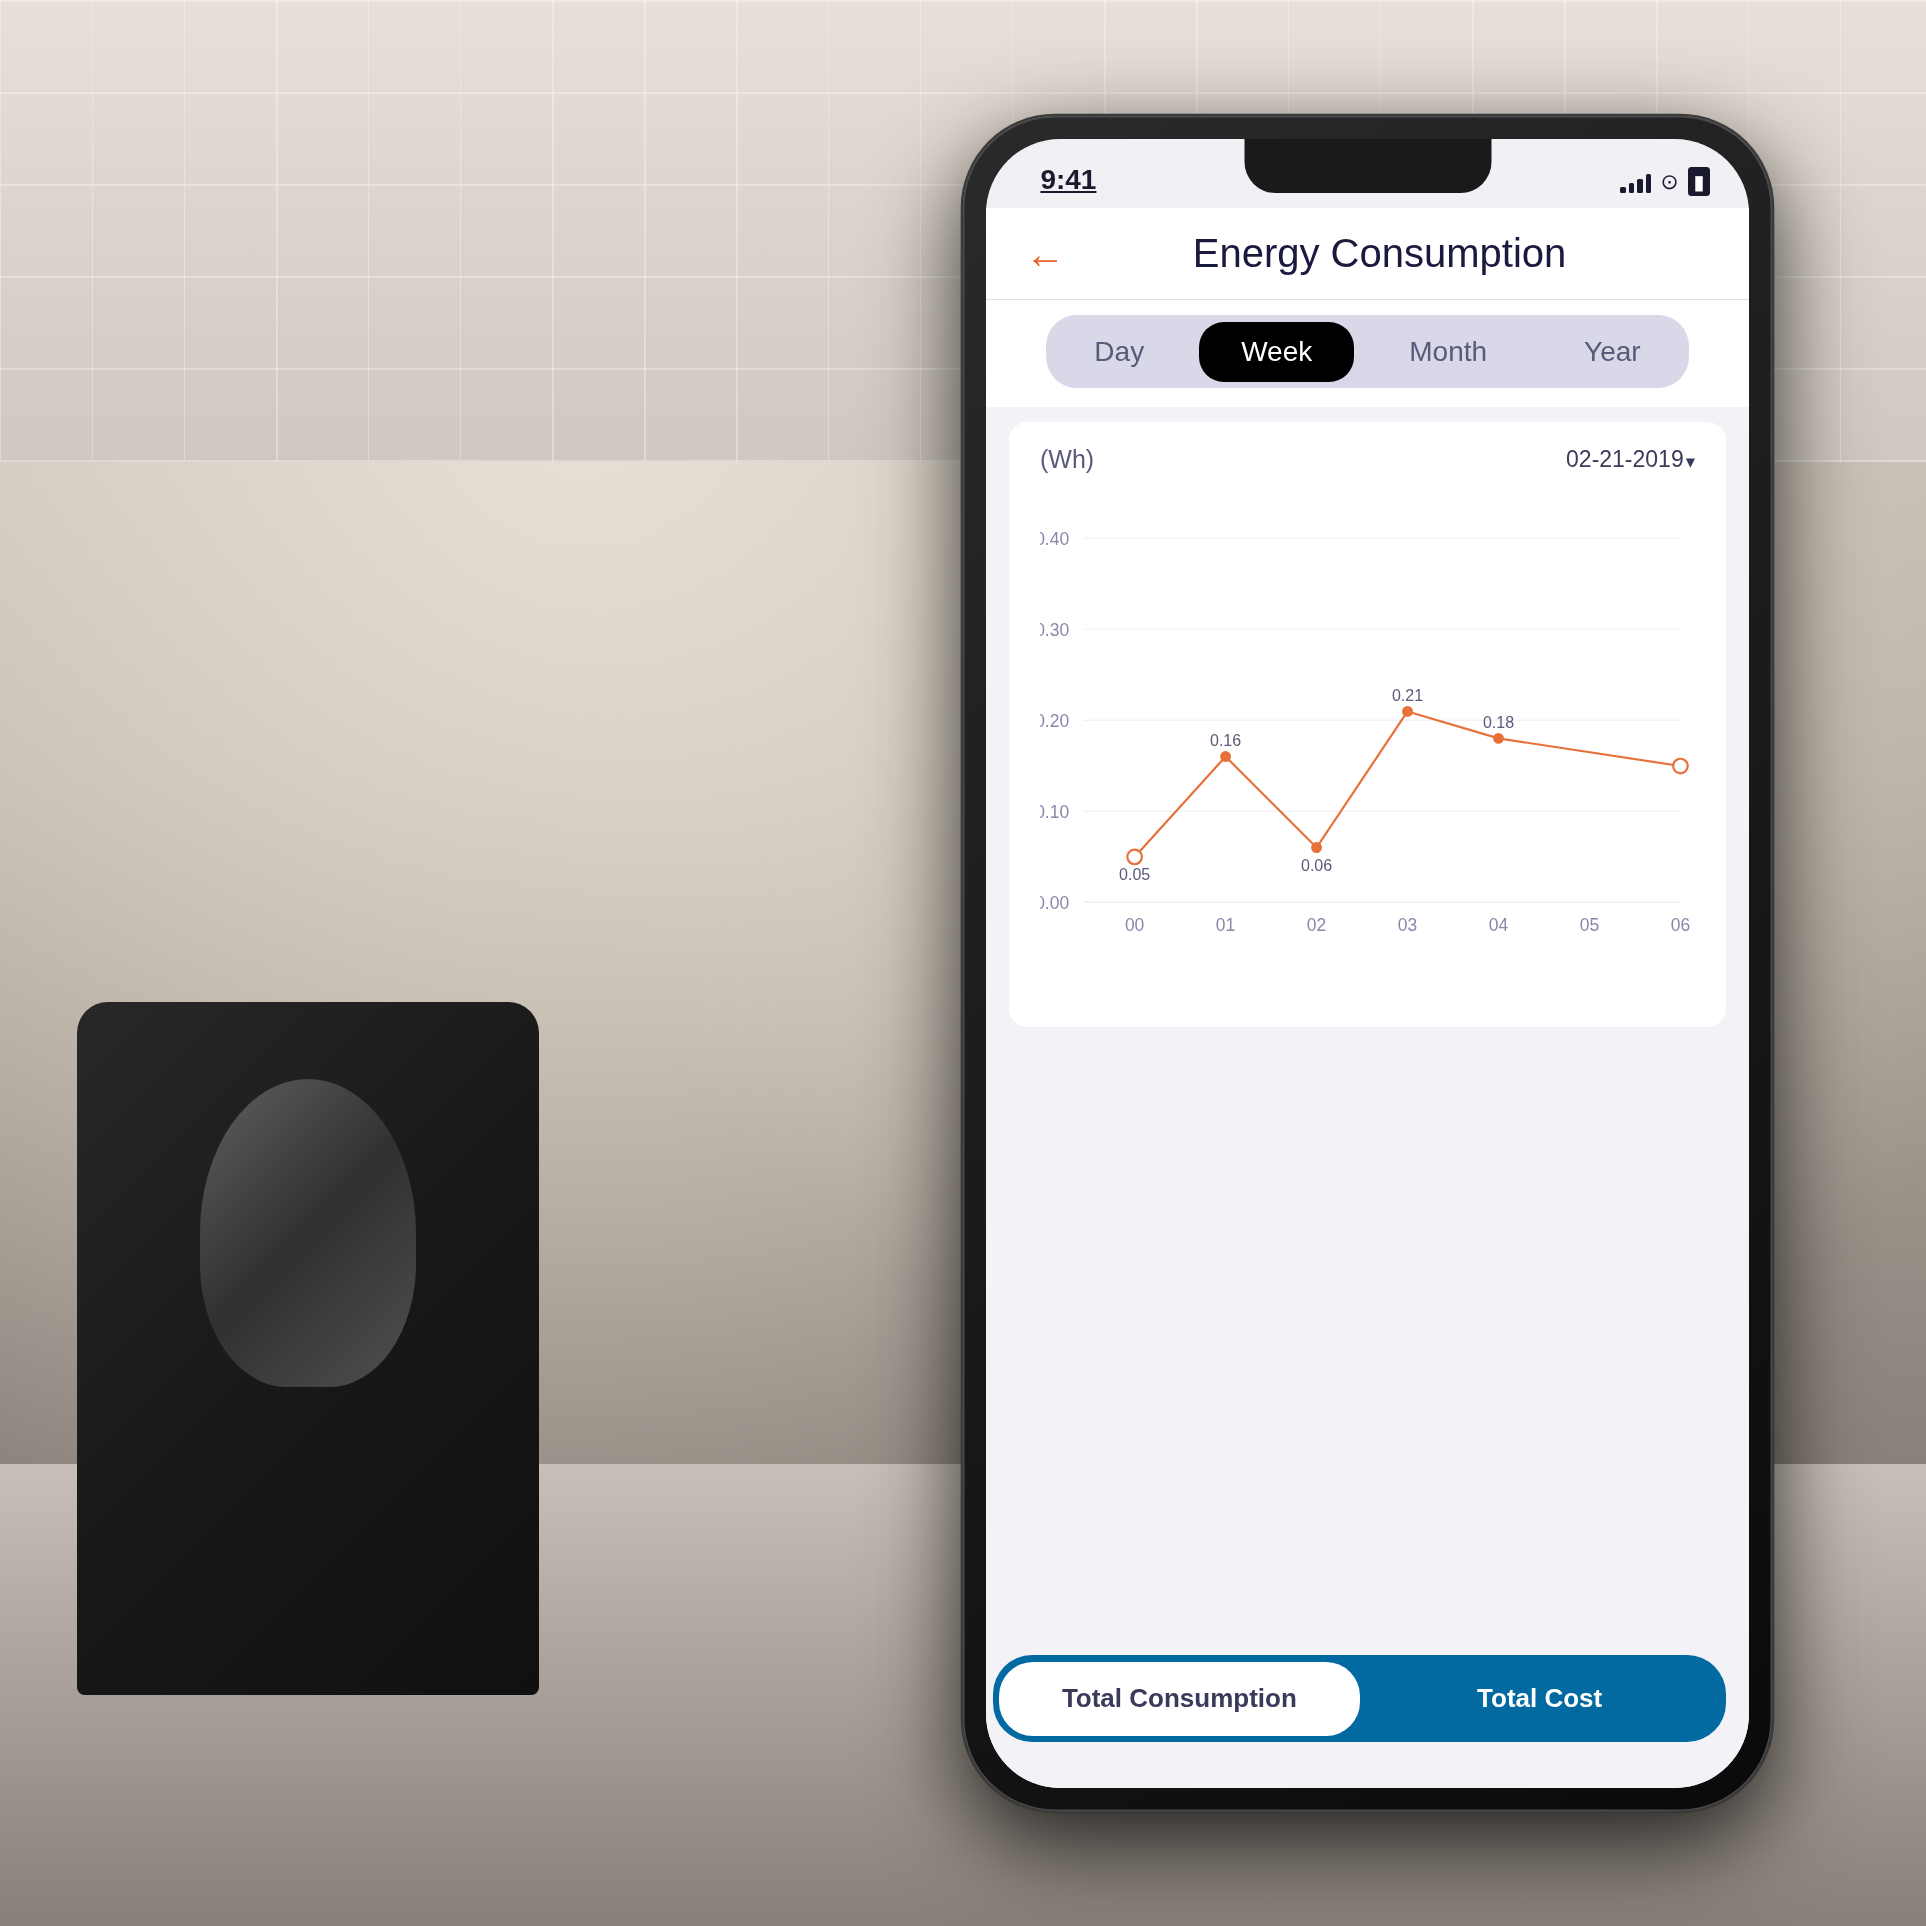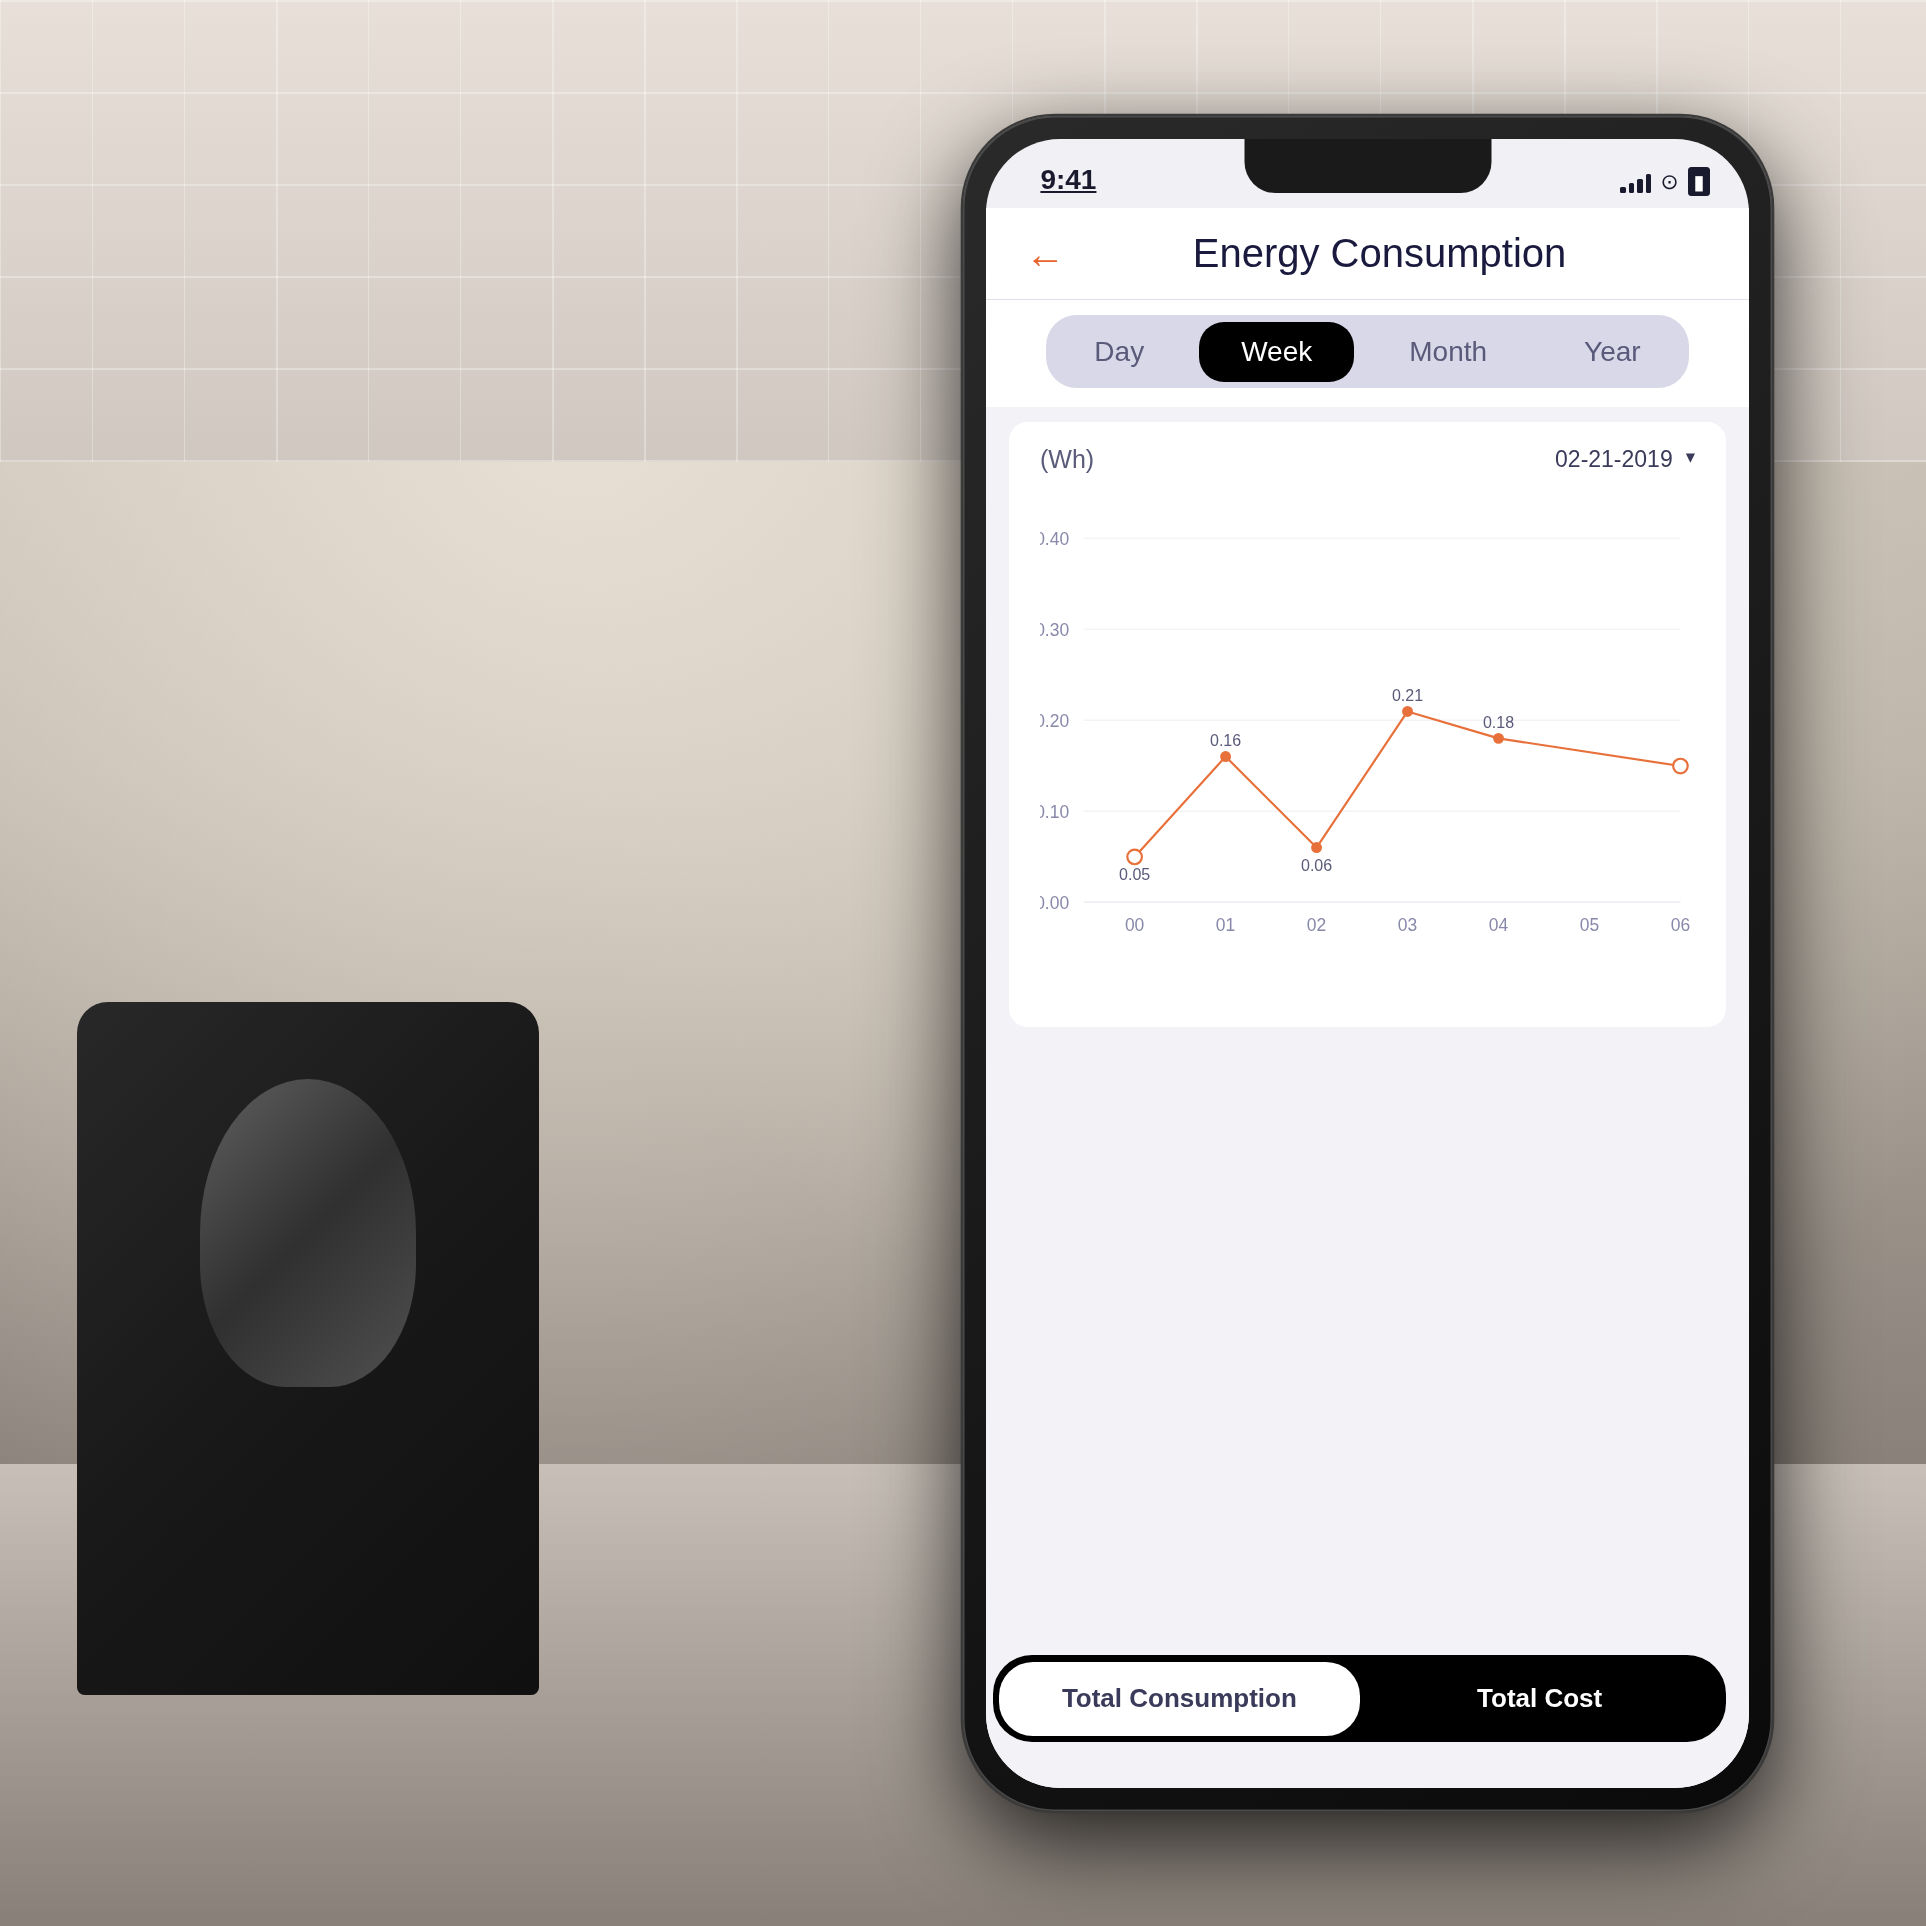--- a/index.html
+++ b/index.html
@@ -241,43 +241,43 @@
     .chart-unit {
       font-size: 25px;
       color: #5a5a7a;
       font-weight: 400;
     }
 
     .chart-date {
       font-size: 23px;
       color: #3a3a5a;
       display: flex;
-      align-items: flex-start;
-      gap: 13px;
+      align-items: flex-end;
+      gap: 2px;
     }
 
     .chart-date-arrow {
       color: #3a3a5a;
       font-size: 18.5px;
     }
 
     .chart-canvas {
       position: relative;
       height: 524px;
       width: 100%;
     }
 
     
     .bottom-tabs {
       position: absolute;
       bottom: 46px;
       left: 7px;
       right: 23px;
       display: flex;
-      background: #000000;
+      background: #0369a1;
       border-radius: 39px;
       padding: 6.2px;
     }
 
     .bottom-tab {
       flex: 1;
       padding: 21.6px 0;
       text-align: center;
       font-size: 26px;
       font-weight: 600;

